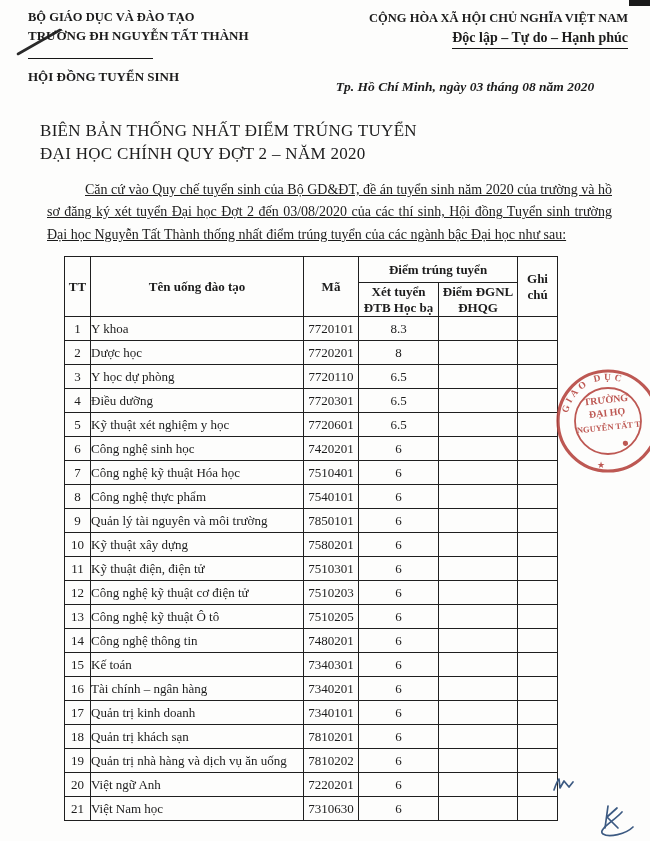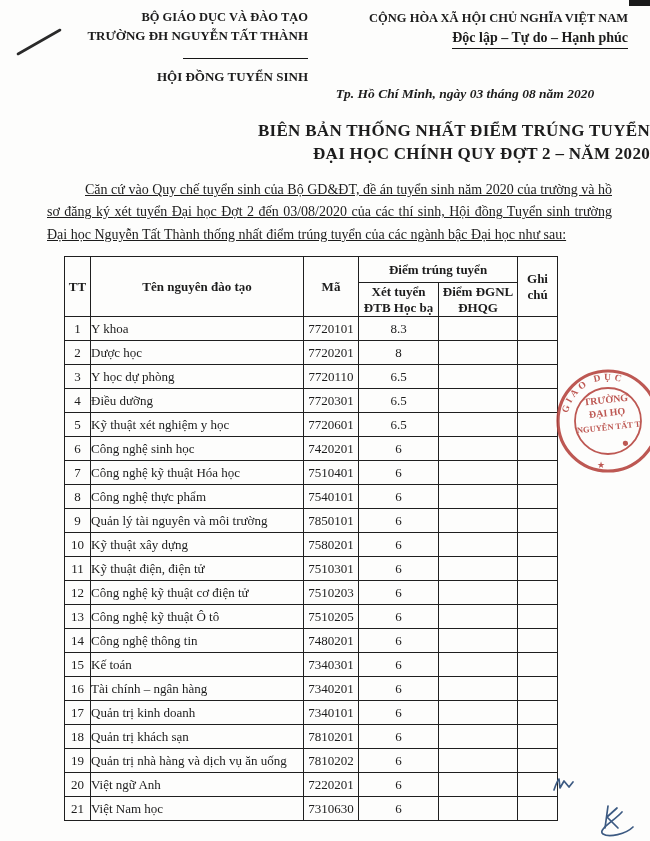--- a/index.html
+++ b/index.html
@@ -3,36 +3,36 @@
 <meta charset="utf-8">
 <style>
   html,body{margin:0;padding:0;background:#e8e8e8;}
   .page{
     position:relative;width:650px;height:841px;margin:0 auto;
     background:#fdfdfc;overflow:hidden;color:#1c1c1c;
     font-family:"Liberation Serif","DejaVu Serif",serif;
   }
   
   .hdr{position:absolute;top:10px;left:28px;width:600px;display:flex;}
-  .hdr-left{width:280px;text-align:right;line-height:1.25;}
+  .hdr-left{width:280px;text-align:left;line-height:1.25;}
   .hdr-right{width:320px;text-align:right;line-height:1.3;}
   .hl1{font-size:12.5px;font-weight:bold;}
   .hl2{font-size:13px;font-weight:bold;margin-top:2px;}
   .hrule{display:inline-block;width:125px;border-bottom:1.6px solid #161616;height:2px;}
   .hl3{font-size:13px;font-weight:bold;margin-top:5px;}
   .hr1{font-size:12.5px;font-weight:bold;}
   .hr2{display:inline-block;font-size:14px;font-weight:bold;margin-top:3px;
        border-bottom:1.6px solid #161616;padding-bottom:1px;}
   .dateline{
-    position:absolute;top:86px;left:330px;width:270px;text-align:center;
+    position:absolute;top:79px;left:330px;width:270px;text-align:center;
     font-size:13.5px;font-weight:bold;font-style:italic;
   }
   
-  .title{position:absolute;top:120px;left:40px;width:610px;text-align:right;
-         font-weight:bold;font-size:17px;line-height:1.35;letter-spacing:.3px;}
+  .title{position:absolute;top:120px;left:40px;width:610px;text-align:left;
+         font-weight:normal;font-size:17px;line-height:1.35;letter-spacing:.3px;}
   
   .intro{position:absolute;top:179px;left:47px;width:565px;font-size:14px;
          line-height:1.6;text-align:justify;text-indent:38px;text-decoration:underline;}
   
   table.adm{position:absolute;left:64px;top:256px;width:493px;
             border-collapse:collapse;table-layout:fixed;}
   table.adm th,table.adm td{border:1.5px solid #1f1f1f;padding:0;}
   table.adm th{font-size:13px;font-weight:bold;text-align:center;vertical-align:middle;}
   .pre{white-space:pre-line;line-height:1.2;font-size:12.8px;}
   .gth{height:26px;}
@@ -84,21 +84,21 @@
       <col style="width:26px">
         <col style="width:213px">
         <col style="width:55px">
       <col style="width:80px">
         <col style="width:79px">
         <col style="width:40px">
     </colgroup>
     <thead>
       <tr class="gth">
         <th rowspan="2">TT</th>
-        <th rowspan="2">Tên nguyên đào tạo</th>
+        <th rowspan="2">Tên uống đào tạo</th>
         <th rowspan="2">Mã</th>
         <th colspan="2">Điểm trúng tuyển</th>
         <th rowspan="2" class="pre">Ghi
 chú</th>
       </tr>
       <tr class="sth">
         <th class="pre">Xét tuyển
 ĐTB Học bạ</th>
         <th class="pre">Điểm ĐGNL
 ĐHQG</th>

